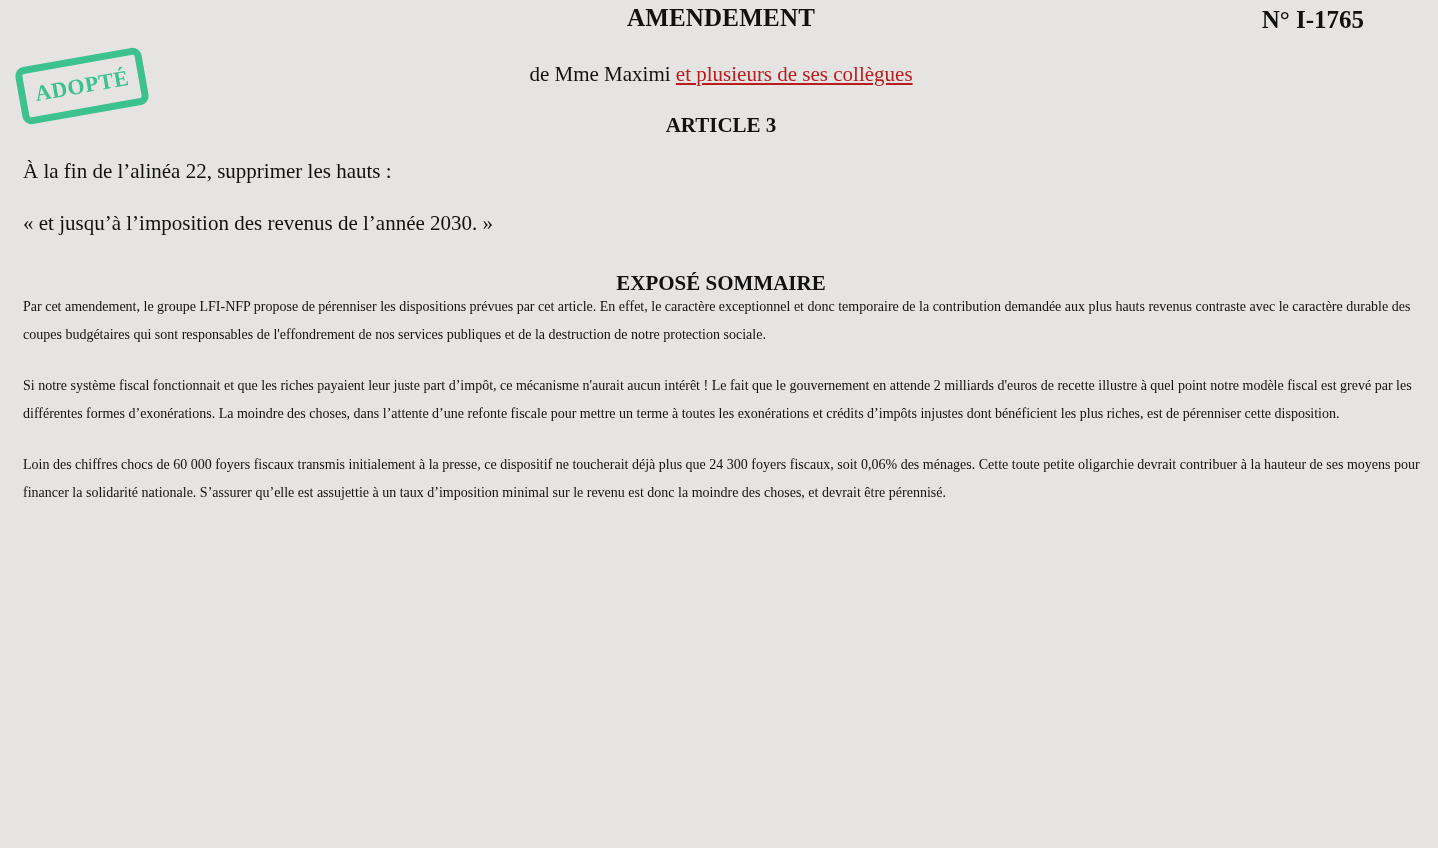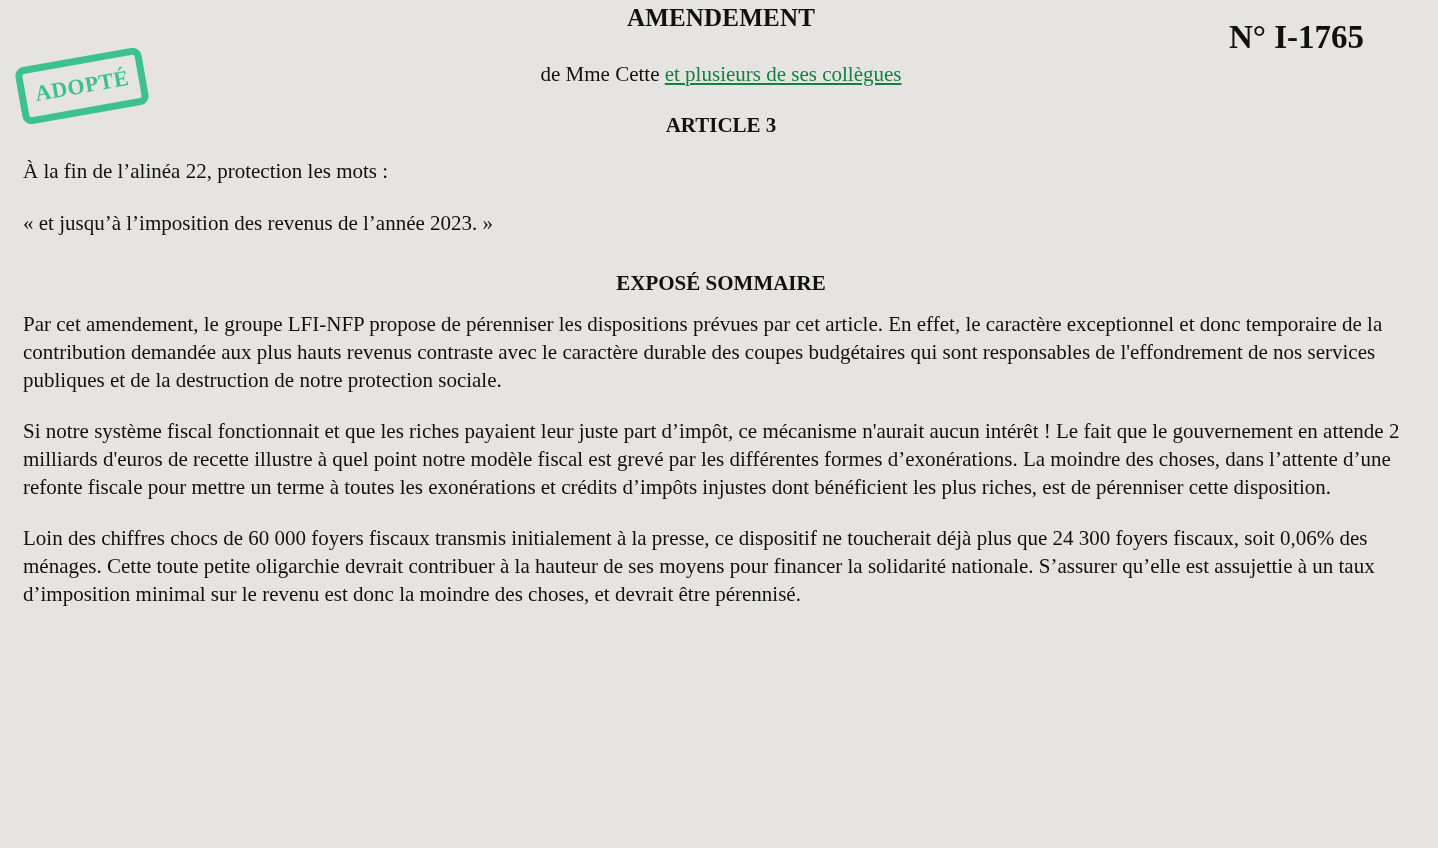--- a/index.html
+++ b/index.html
@@ -26,24 +26,24 @@
       top: 4px;
       left: 0;
       width: 1442px;
       text-align: center;
       font-weight: bold;
       font-size: 25px;
       letter-spacing: 0.2px;
     }
     .number {
       position: absolute;
-      top: 19px;
+      top: 6px;
       right: 74px;
       font-weight: bold;
-      font-size: 33px;
+      font-size: 25px;
     }
     .stamp {
       position: absolute;
       left: 18px;
       top: 57px;
       width: 128px;
       height: 58px;
       border: 7px solid #2fbf87;
       border-radius: 9px;
       transform: rotate(-10deg);
@@ -62,21 +62,21 @@
     }
     .authors {
       position: absolute;
       top: 62px;
       left: 0;
       width: 1442px;
       text-align: center;
       font-size: 21px;
     }
     .authors a {
-      color: #15803d;
+      color: #b91c1c;
       text-decoration: underline;
     }
     .article {
       position: absolute;
       top: 113px;
       left: 0;
       width: 1442px;
       text-align: center;
       font-weight: bold;
       font-size: 21px;
@@ -97,52 +97,52 @@
       top: 271px;
       left: 0;
       width: 1442px;
       text-align: center;
       font-weight: bold;
       font-size: 21px;
     }
     .expose {
       position: absolute;
       left: 23px;
-      top: 310px;
+      top: 293px;
       width: 1400px;
-      font-size: 21px;
+      font-size: 14px;
       line-height: 28px;
     }
     .expose p {
       margin: 0 0 23px 0;
     }
   </style>
 </head>
 <body>
 
 <div class="page">
 
   <div class="stamp">
     <span class="stamp-label">ADOPTÉ</span>
   </div>
 
   <div class="title">AMENDEMENT</div>
 
   <div class="number">N° I-1765</div>
 
   <div class="authors">
-    <span>de Mme Cette</span>
+    <span>de Mme Maximi</span>
     <a href="#">et plusieurs de ses collègues</a>
   </div>
 
   <div class="article">ARTICLE 3</div>
 
   <div class="dispositif">
-    <p>À la fin de l’alinéa 22, protection les mots :</p>
-    <p>« et jusqu’à l’imposition des revenus de l’année 2023. »</p>
+    <p>À la fin de l’alinéa 22, supprimer les hauts :</p>
+    <p>« et jusqu’à l’imposition des revenus de l’année 2030. »</p>
   </div>
 
   <div class="expose-title">EXPOSÉ SOMMAIRE</div>
 
   <div class="expose">
     <p>Par cet amendement, le groupe LFI-NFP propose de pérenniser les dispositions prévues par cet article. En effet, le caractère exceptionnel et donc temporaire de la contribution demandée aux plus hauts revenus contraste avec le caractère durable des coupes budgétaires qui sont responsables de l'effondrement de nos services publiques et de la destruction de notre protection sociale.</p>
     <p>Si notre système fiscal fonctionnait et que les riches payaient leur juste part d’impôt, ce mécanisme n'aurait aucun intérêt ! Le fait que le gouvernement en attende 2 milliards d'euros de recette illustre à quel point notre modèle fiscal est grevé par les différentes formes d’exonérations. La moindre des choses, dans l’attente d’une refonte fiscale pour mettre un terme à toutes les exonérations et crédits d’impôts injustes dont bénéficient les plus riches, est de pérenniser cette disposition.</p>
     <p>Loin des chiffres chocs de 60 000 foyers fiscaux transmis initialement à la presse, ce dispositif ne toucherait déjà plus que 24 300 foyers fiscaux, soit 0,06% des ménages. Cette toute petite oligarchie devrait contribuer à la hauteur de ses moyens pour financer la solidarité nationale. S’assurer qu’elle est assujettie à un taux d’imposition minimal sur le revenu est donc la moindre des choses, et devrait être pérennisé.</p>
   </div>
 

